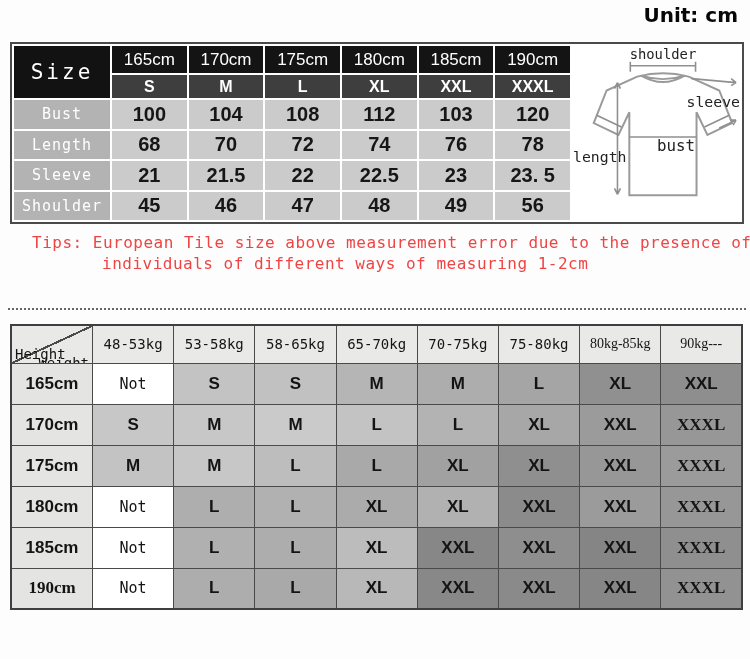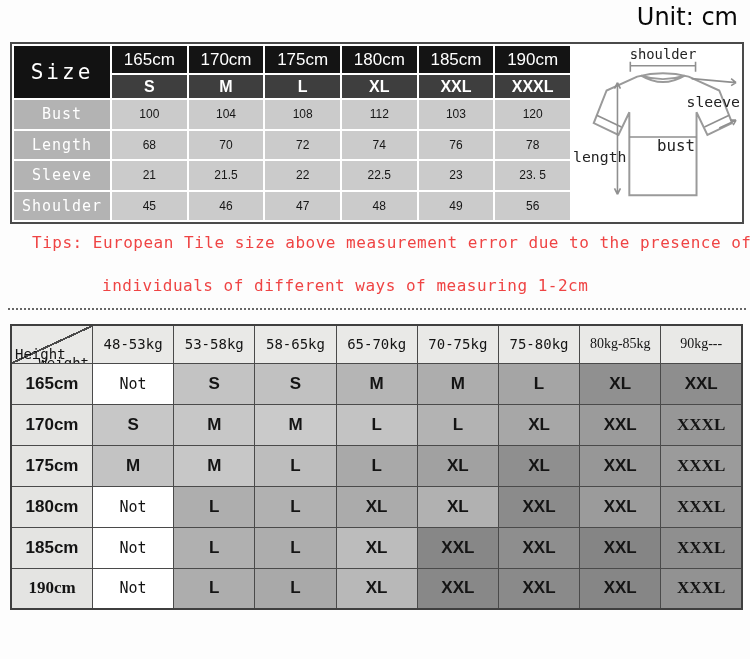--- a/index.html
+++ b/index.html
@@ -3,44 +3,44 @@
 <meta charset="utf-8">
 <style>
   html,body{margin:0;padding:0;background:#ffffff;}
   .canvas{
     position:relative;width:750px;height:659px;background:#fdfdfd;
     font-family:"DejaVu Sans Mono",monospace;color:#1a1a1a;overflow:hidden;
   }
   
   .unit-label{
     position:absolute;top:3px;right:12px;
-    font-family:"DejaVu Sans",sans-serif;font-weight:normal;font-size:24px;color:#070707;
+    font-family:"DejaVu Sans",sans-serif;font-weight:bold;font-size:20px;color:#070707;
   }
   
   .top-box{
     position:absolute;left:10px;top:42px;width:730px;height:178px;
     border:2px solid #4a4a4a;background:#ffffff;display:flex;
   }
   table.size-table{border-collapse:separate;border-spacing:2px;table-layout:fixed;width:560px;height:100%;}
   table.size-table th,table.size-table td{padding:0;text-align:center;vertical-align:middle;overflow:hidden;}
   .sz-corner{background:#121212;color:#fff;font-family:"DejaVu Sans Mono",monospace;font-size:21px;letter-spacing:3px;font-weight:normal;}
   .sz-height{background:#141414;color:#fff;font-family:"Liberation Sans",sans-serif;font-weight:normal;font-size:17px;height:27px;}
   .sz-size{background:#3e3e3e;color:#fff;font-family:"Liberation Sans",sans-serif;font-weight:bold;font-size:16px;height:23px;}
   .sz-label{background:#b3b3b3;color:#fff;font-family:"DejaVu Sans Mono",monospace;font-size:15px;letter-spacing:1px;font-weight:normal;}
-  .sz-val{background:#cbcbcb;color:#161616;font-family:"Liberation Sans",sans-serif;font-weight:normal;font-size:12px;}
+  .sz-val{background:#cbcbcb;color:#161616;font-family:"Liberation Sans",sans-serif;font-weight:bold;font-size:20px;}
   
   .shirt-area{position:relative;flex:1;background:#ffffff;}
   .shirt-area svg{position:absolute;inset:0;}
   .diag-text{font-family:"DejaVu Sans Mono",monospace;fill:#222;}
   .diag-line{stroke:#8f8f8f;stroke-width:1.6;fill:none;}
   .tee{stroke:#9a9a9a;stroke-width:2;fill:#ffffff;}
   
   .tips{position:absolute;left:32px;top:233px;width:700px;font-size:16px;color:#ef4444;letter-spacing:0.5px;}
   .tips .l1{white-space:nowrap;}
-  .tips .l2{margin-top:24px;margin-left:70px;white-space:nowrap;}
+  .tips .l2{margin-top:2px;margin-left:70px;white-space:nowrap;}
   .dotted-divider{position:absolute;left:8px;right:4px;top:308px;border-top:2px dotted #666;}
   
   table.fit-table{
     position:absolute;left:10px;top:324px;width:733px;
     border-collapse:collapse;table-layout:fixed;background:#fff;
     border:2px solid #3f3f3f;
   }
   table.fit-table th,table.fit-table td{
     border:1px solid #4a4a4a;padding:0;text-align:center;vertical-align:middle;
     color:#141414;overflow:hidden;

